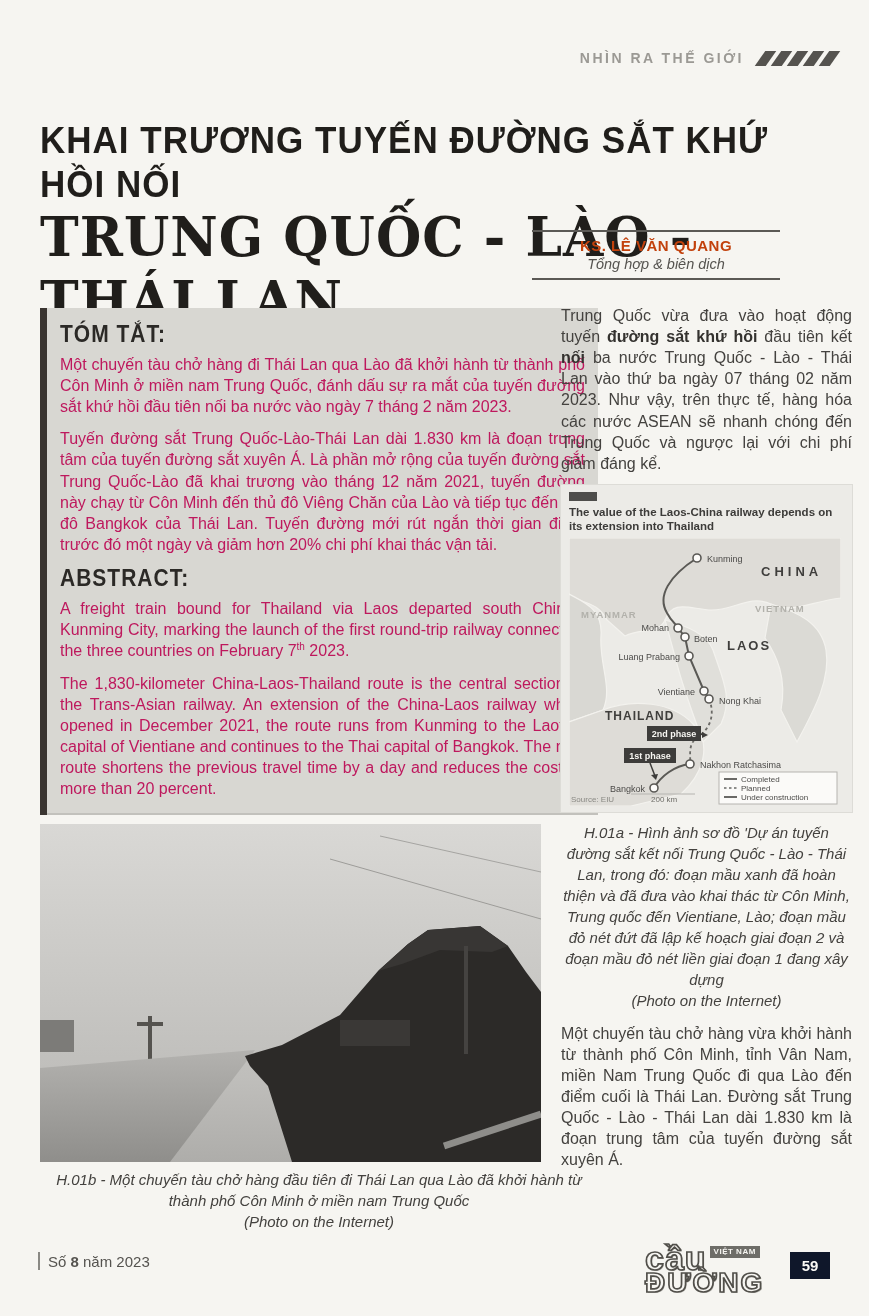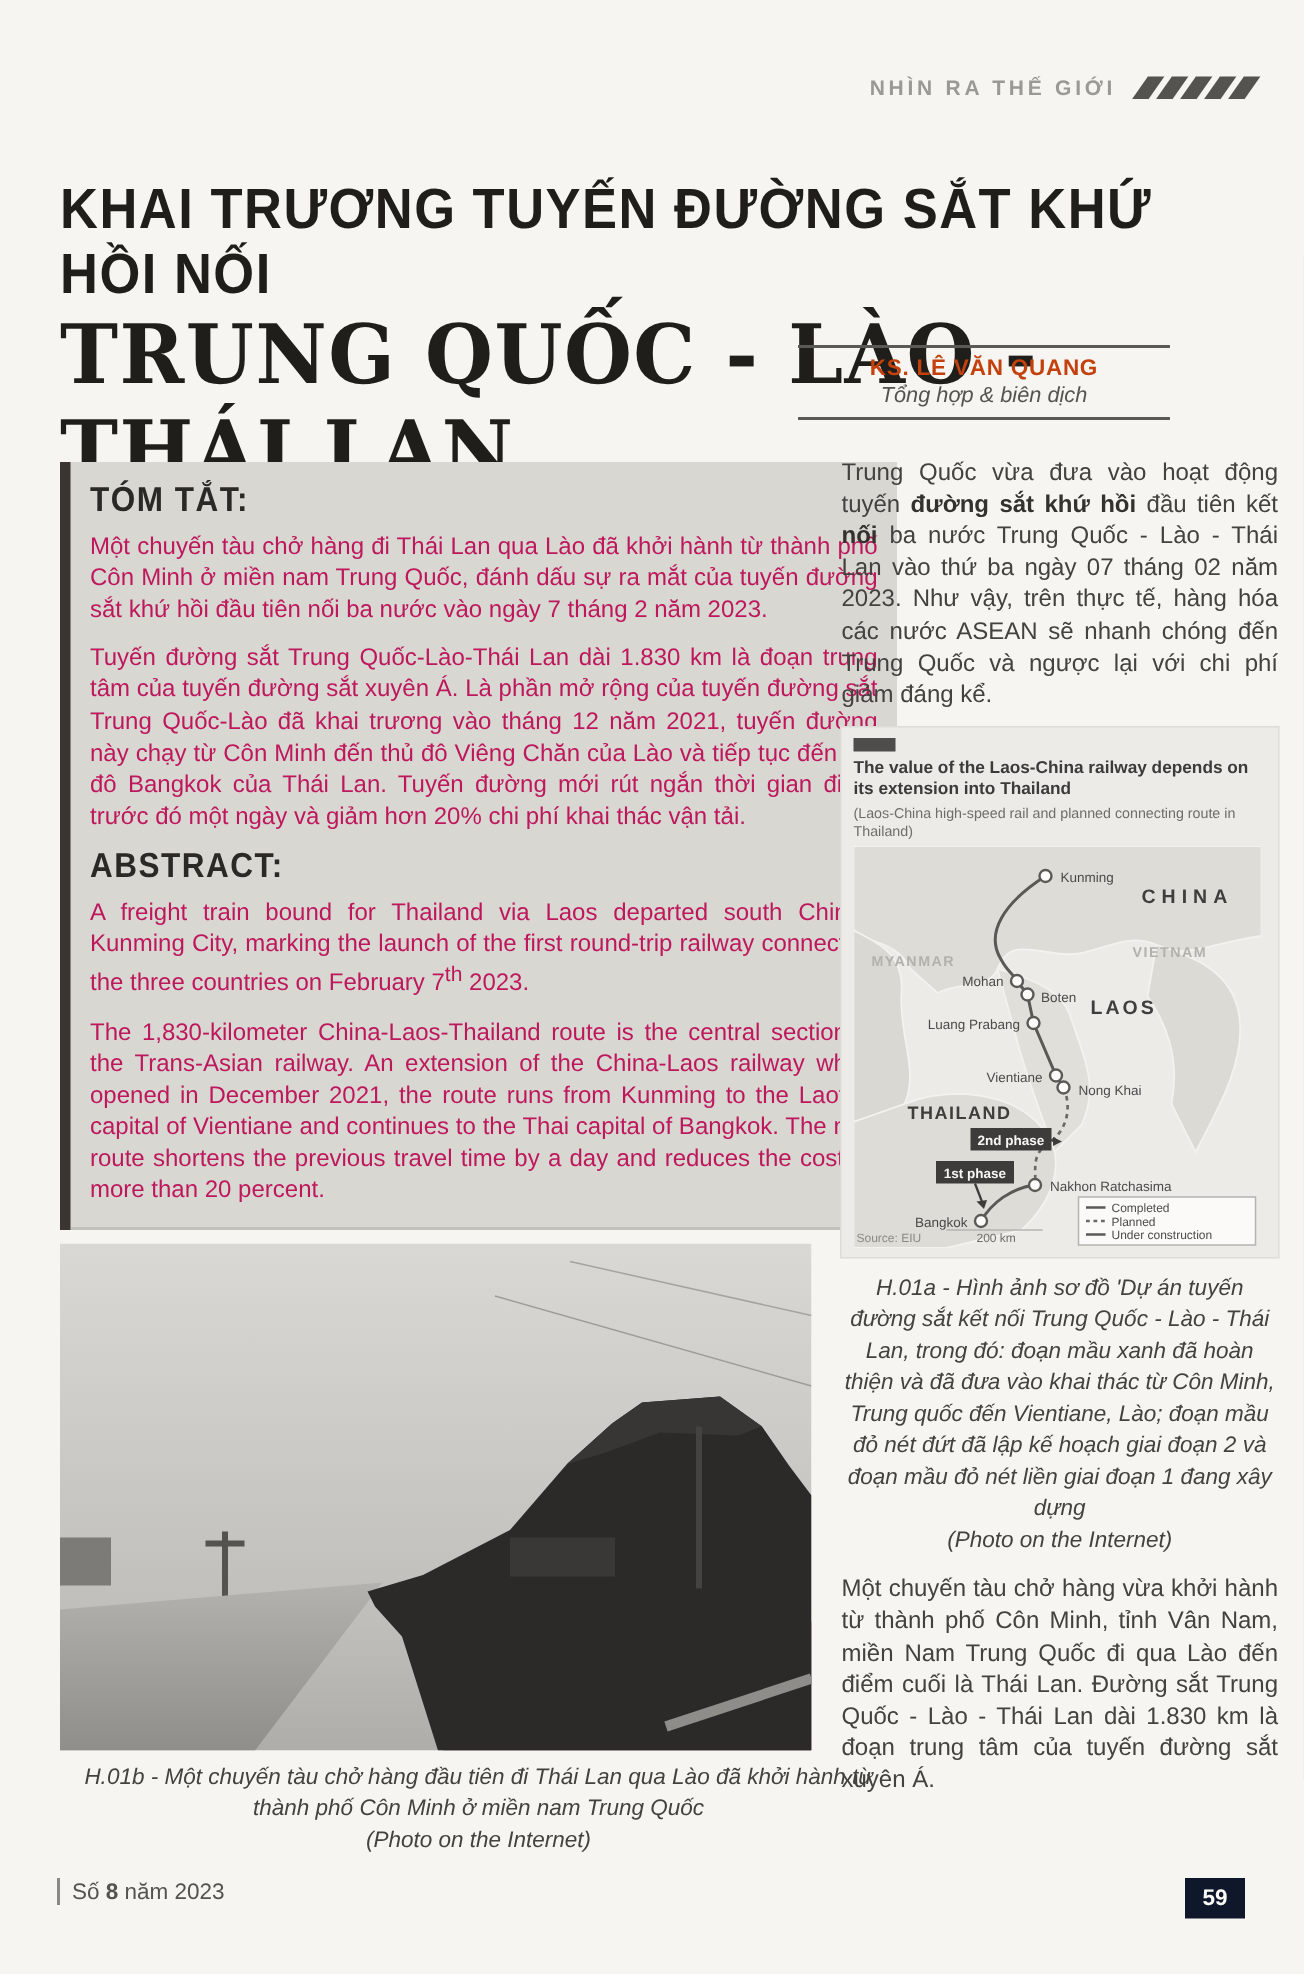--- a/index.html
+++ b/index.html
@@ -25,21 +25,21 @@
   .author-role { font-size:14.5px; font-style:italic; color:#55534f; margin-top:2px; }
   
   .col-left  { position:absolute; left:40px;  top:308px; width:558px; }
   .col-right { position:absolute; left:561px; top:305px; width:291px; }
   
   .graybox { background:#d8d7d2; border-left:7px solid #3a3531; padding:10px 13px 14px 13px;
              box-shadow:0 -2px 0 #c2c1bc inset; }
   .sec-head { font-size:21px; font-weight:900; letter-spacing:1px; color:#2b2926; transform:scaleY(1.1); transform-origin:left; margin:4px 0 8px; }
   .graybox p { font-size:16px; line-height:1.32; text-align:justify; color:#be185d; margin-bottom:11px; }
   .graybox p:last-child { margin-bottom:2px; }
-  sup { font-size:14px;margin-top:48px; }
+  sup { font-size:10px;margin-top:48px; }
   
   .photo { margin-top:9px; width:501px; height:338px; display:block; }
   .photo-caption { margin-top:8px; font-size:15px; font-style:italic; text-align:center; line-height:1.38; color:#44423f; }
   
   .col-right p.body { font-size:16px; line-height:1.32; text-align:justify; color:#44423f; }
   .col-right p.body b { color:#34322f; }
   
   .mapcard { margin-top:11px; background:#ecebe7; padding:7px 8px 6px; box-shadow:0 0 0 1px #dddcd7; }
   .map-tab { width:28px; height:9px; background:#4e4d4b; margin-bottom:4px; }
   .map-title { font-size:11.5px; font-weight:800; color:#3c3b39; line-height:1.25; }
@@ -126,21 +126,20 @@
       <span>(Photo on the Internet)</span>
     </div>
   </div>
 
   <div class="col-right">
     <p class="body"><span>Trung Quốc vừa đưa vào hoạt động tuyến </span><b>đường sắt khứ hồi</b><span> đầu tiên kết </span><b>nối</b><span> ba nước Trung Quốc - Lào - Thái Lan vào thứ ba ngày 07 tháng 02 năm 2023. Như vậy, trên thực tế, hàng hóa các nước ASEAN sẽ nhanh chóng đến Trung Quốc và ngược lại với chi phí giảm đáng kể.</span></p>
 
     <div class="mapcard">
       <div class="map-tab"></div>
       <div class="map-title">The value of the Laos-China railway depends on its extension into Thailand</div>
-      <div class="map-sub">(Laos-China high-speed rail and planned connecting route in Thailand)</div>
       <svg class="map-svg" width="272" height="268" viewBox="0 0 272 268" xmlns="http://www.w3.org/2000/svg">
 
         <path d="M0,0 H272 V60 C240,64 222,76 202,66 C180,56 162,74 140,72 C118,70 104,62 96,82 C90,96 72,90 56,98 L38,82 C28,62 10,66 0,56 Z" fill="#dedcd7" stroke="#f3f2ee" stroke-width="1.2"></path>
         <path d="M0,56 C14,64 34,70 32,98 C30,126 44,150 34,172 L0,184 Z" fill="#d9d8d3" stroke="#f3f2ee" stroke-width="1.2"></path>
         <path d="M202,66 C228,74 252,84 257,112 C262,142 244,174 228,204 L212,172 C218,140 208,118 196,100 Z" fill="#dbdad5" stroke="#f3f2ee" stroke-width="1.2"></path>
         <path d="M96,82 C118,88 138,96 144,112 C154,142 164,160 152,186 L134,204 C124,176 114,150 108,126 Z" fill="#e0dfda" stroke="#f3f2ee" stroke-width="1.2"></path>
         <path d="M34,172 C64,160 104,164 124,186 C144,206 134,236 112,256 L62,268 L0,268 L0,184 Z" fill="#dedcd7" stroke="#f3f2ee" stroke-width="1.2"></path>
 
         <path d="M128,20 C100,38 88,58 98,75 C104,86 106,84 109,90 L116,99 L120,118 L135,153 L140,161" fill="none" stroke="#5a5955" stroke-width="2"></path>
         <path d="M140,161 C146,175 142,190 130,198 C118,206 122,216 121,226" fill="none" stroke="#6a6965" stroke-width="1.8" stroke-dasharray="3,3"></path>
@@ -203,16 +202,23 @@
     </div>
 
     <p class="body after-cap">Một chuyến tàu chở hàng vừa khởi hành từ thành phố Côn Minh, tỉnh Vân Nam, miền Nam Trung Quốc đi qua Lào đến điểm cuối là Thái Lan. Đường sắt Trung Quốc - Lào - Thái Lan dài 1.830 km là đoạn trung tâm của tuyến đường sắt xuyên Á.</p>
   </div>
 
   <div class="footer-issue">
     <span class="bar"></span>
     <span><span>Số </span><b>8</b><span> năm 2023</span></span>
   </div>
 
+  <div class="logo">
+    <div class="logo-row1">
+      <span class="outline logo-l1">cầu</span>
+      <span class="logo-badge">VIỆT NAM</span>
+    </div>
+    <div class="outline logo-l2">ĐƯỜNG</div>
+  </div>
 
   <div class="page-badge">59</div>
 
 </div>
 
 </body></html>

